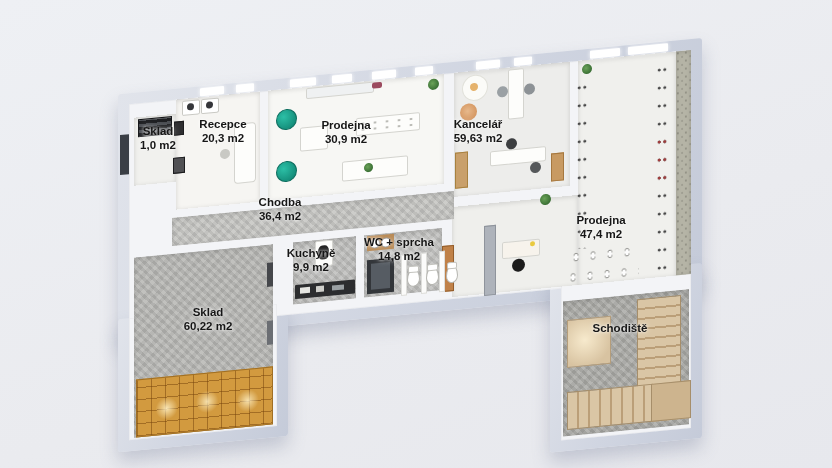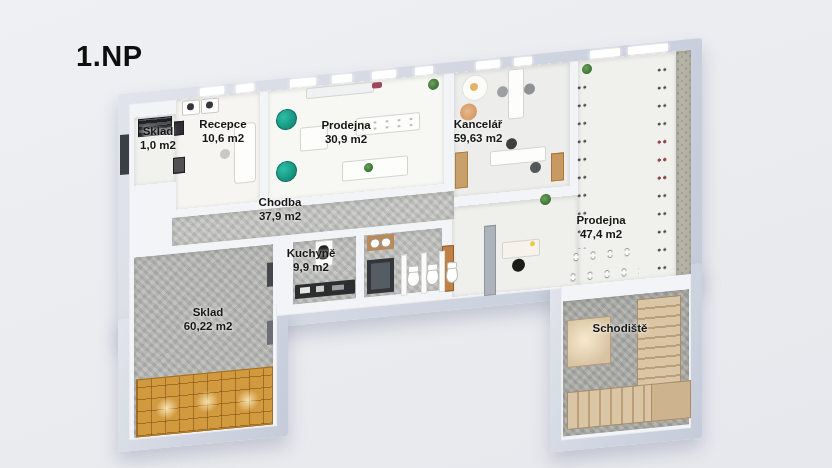--- a/index.html
+++ b/index.html
@@ -143,45 +143,48 @@
     <div class="a" style="left:157px;top:238px;width:6px;height:24px;background:#45474b"></div>
     <div class="a" style="left:157px;top:296px;width:6px;height:24px;background:#6b6e73"></div>
     <div class="a pallet" style="left:26px;top:342px;width:135px;height:56px"></div>
 
     <div class="a closet" style="left:457px;top:324px;width:42px;height:46px"></div>
     <div class="a stv" style="left:527px;top:310px;width:42px;height:94px"></div>
     <div class="a sth" style="left:457px;top:396px;width:84px;height:36px"></div>
     <div class="a" style="left:541px;top:396px;width:38px;height:36px;background:#cdb48e;border:1px solid #a68e6a"></div>
   </div>
 
-  <div id="title">1.NP</div>
 
   <div class="lbl" style="left:158px;top:138px">
     <div>Sklad</div>
     <div>1,0 m2</div>
   </div>
   <div class="lbl" style="left:223px;top:131px">
     <div>Recepce</div>
-    <div>10,6 m2</div>
+    <div>20,3 m2</div>
   </div>
   <div class="lbl" style="left:346px;top:132px">
     <div>Prodejna</div>
     <div>30,9 m2</div>
   </div>
   <div class="lbl" style="left:478px;top:131px">
     <div>Kancelář</div>
     <div>59,63 m2</div>
   </div>
   <div class="lbl" style="left:280px;top:209px">
     <div>Chodba</div>
-    <div>37,9 m2</div>
+    <div>36,4 m2</div>
   </div>
   <div class="lbl" style="left:311px;top:260px">
     <div>Kuchyně</div>
     <div>9,9 m2</div>
+  </div>
+  <div class="lbl" style="left:399px;top:249px">
+    <div>WC + sprcha</div>
+    <div>14,8 m2</div>
   </div>
   <div class="lbl" style="left:601px;top:227px">
     <div>Prodejna</div>
     <div>47,4 m2</div>
   </div>
   <div class="lbl" style="left:208px;top:319px">
     <div>Sklad</div>
     <div>60,22 m2</div>
   </div>
   <div class="lbl" style="left:620px;top:328px">

